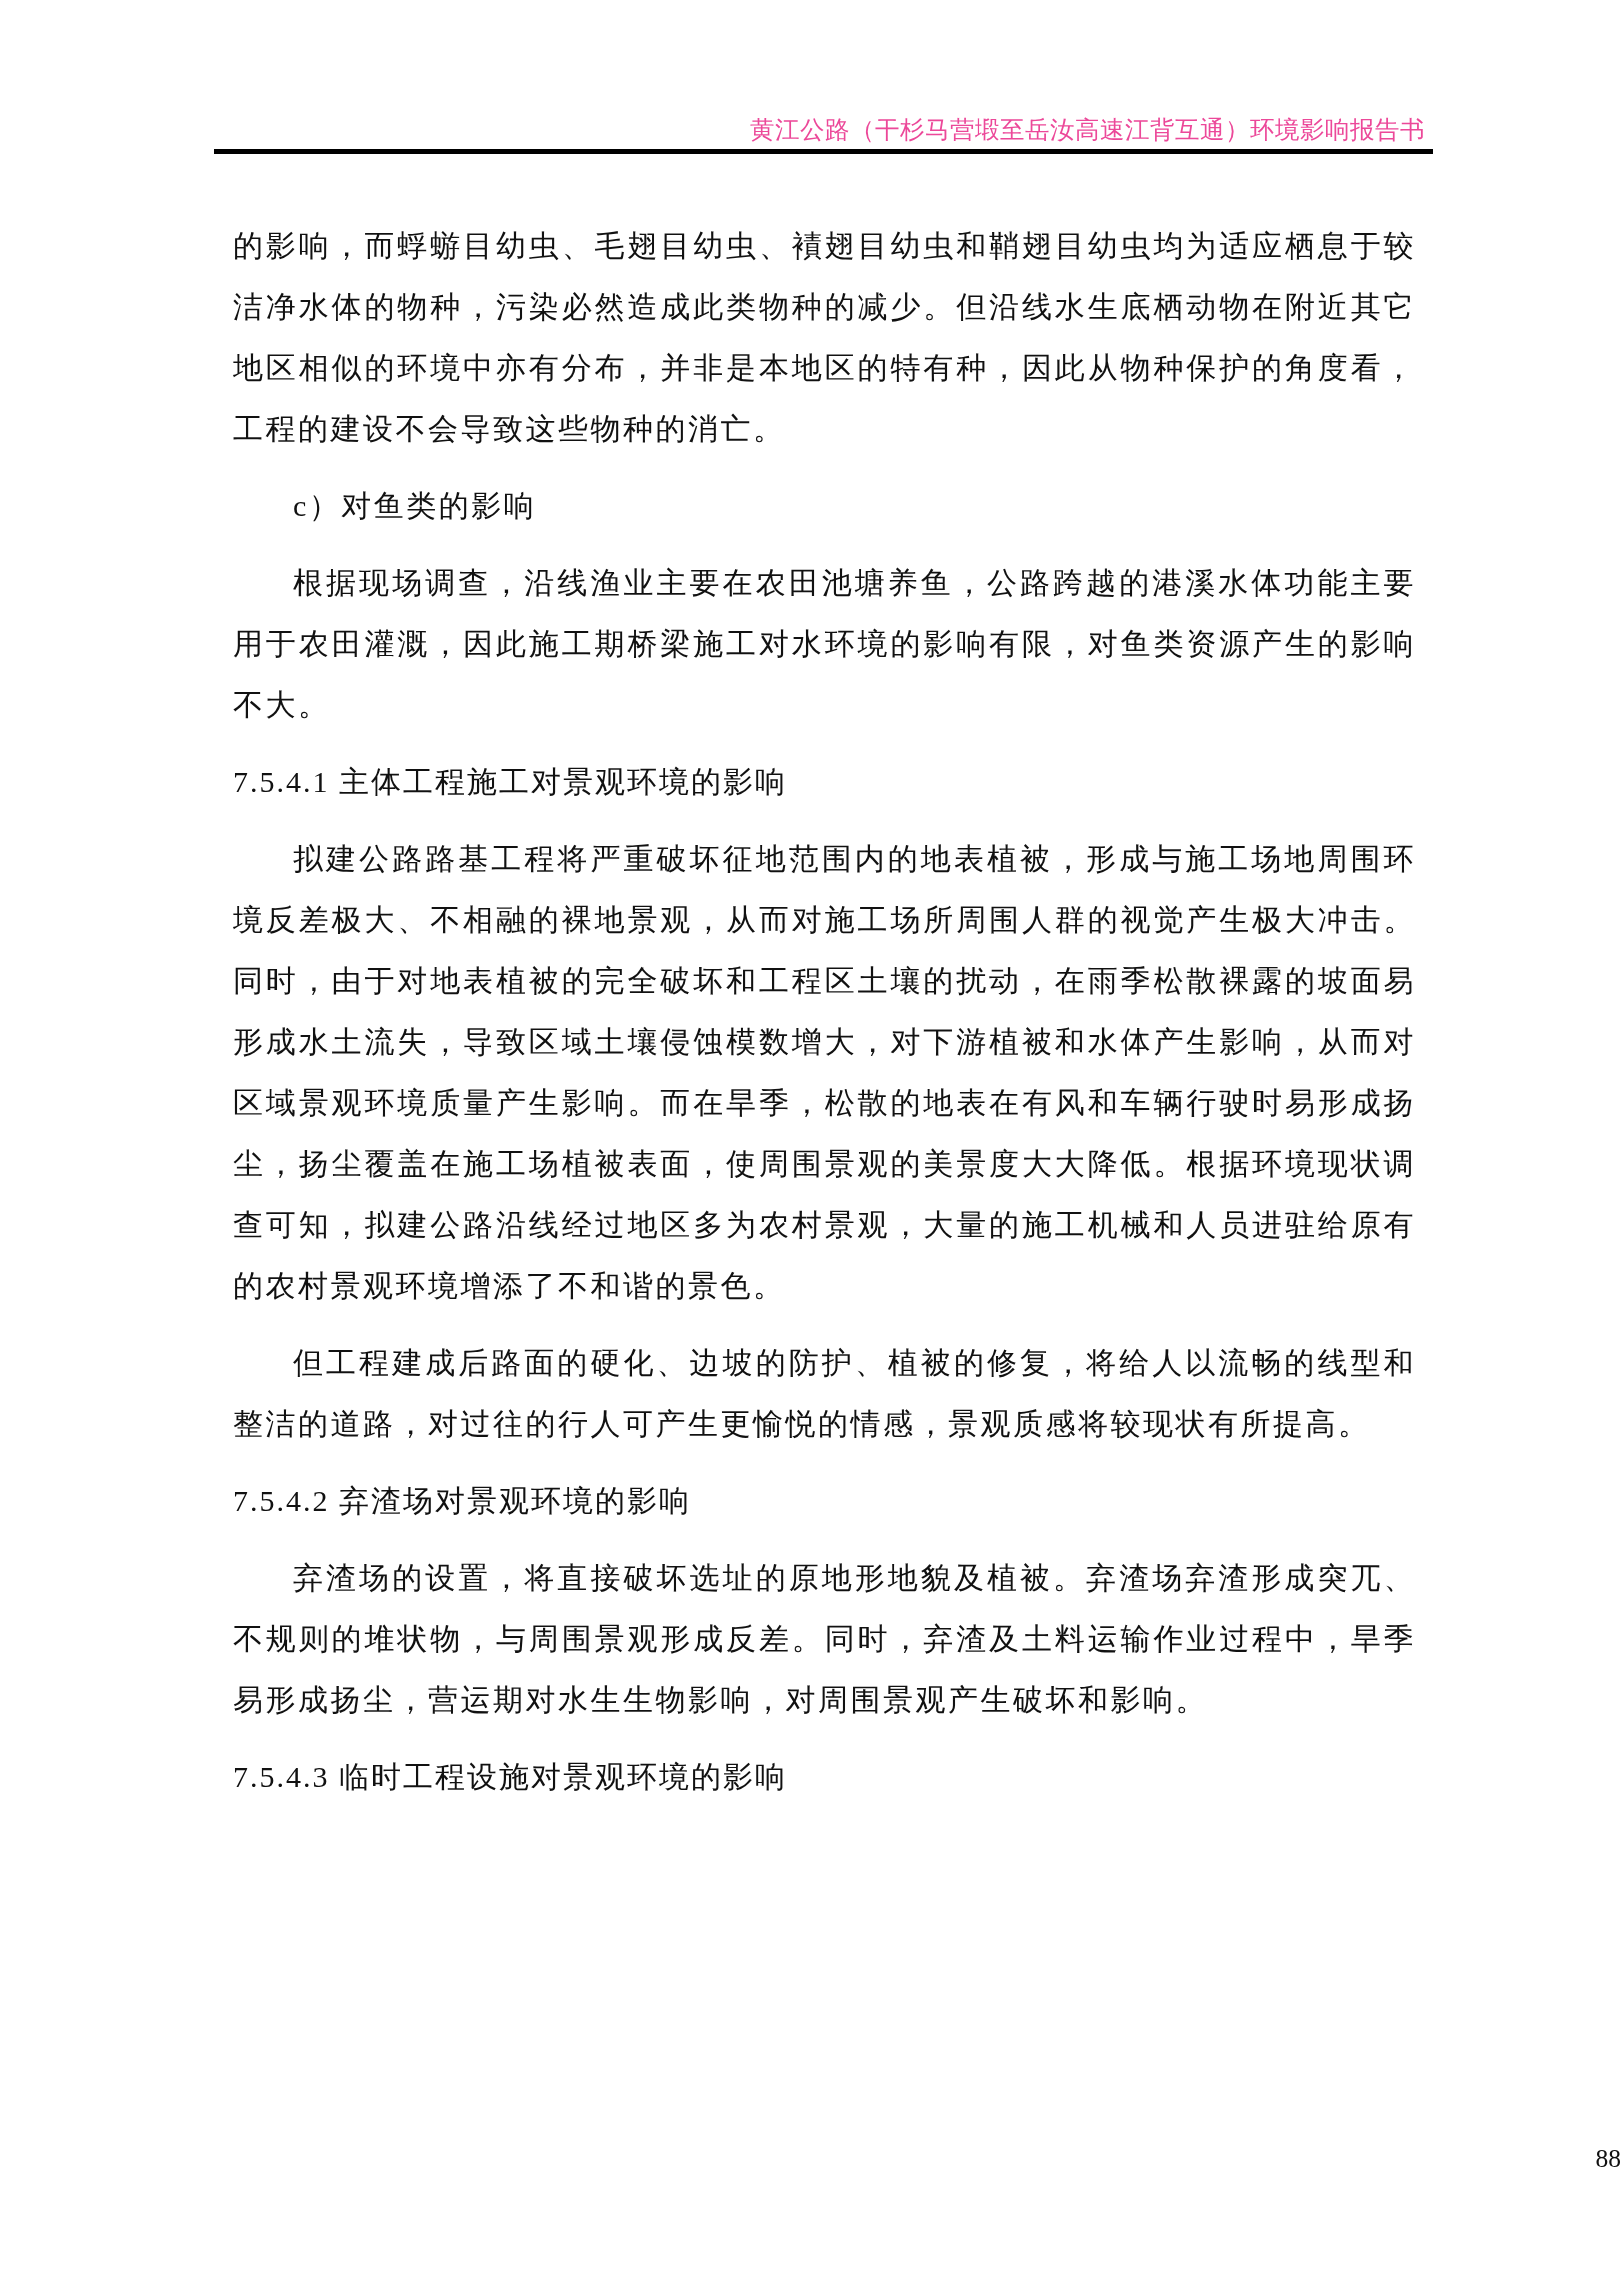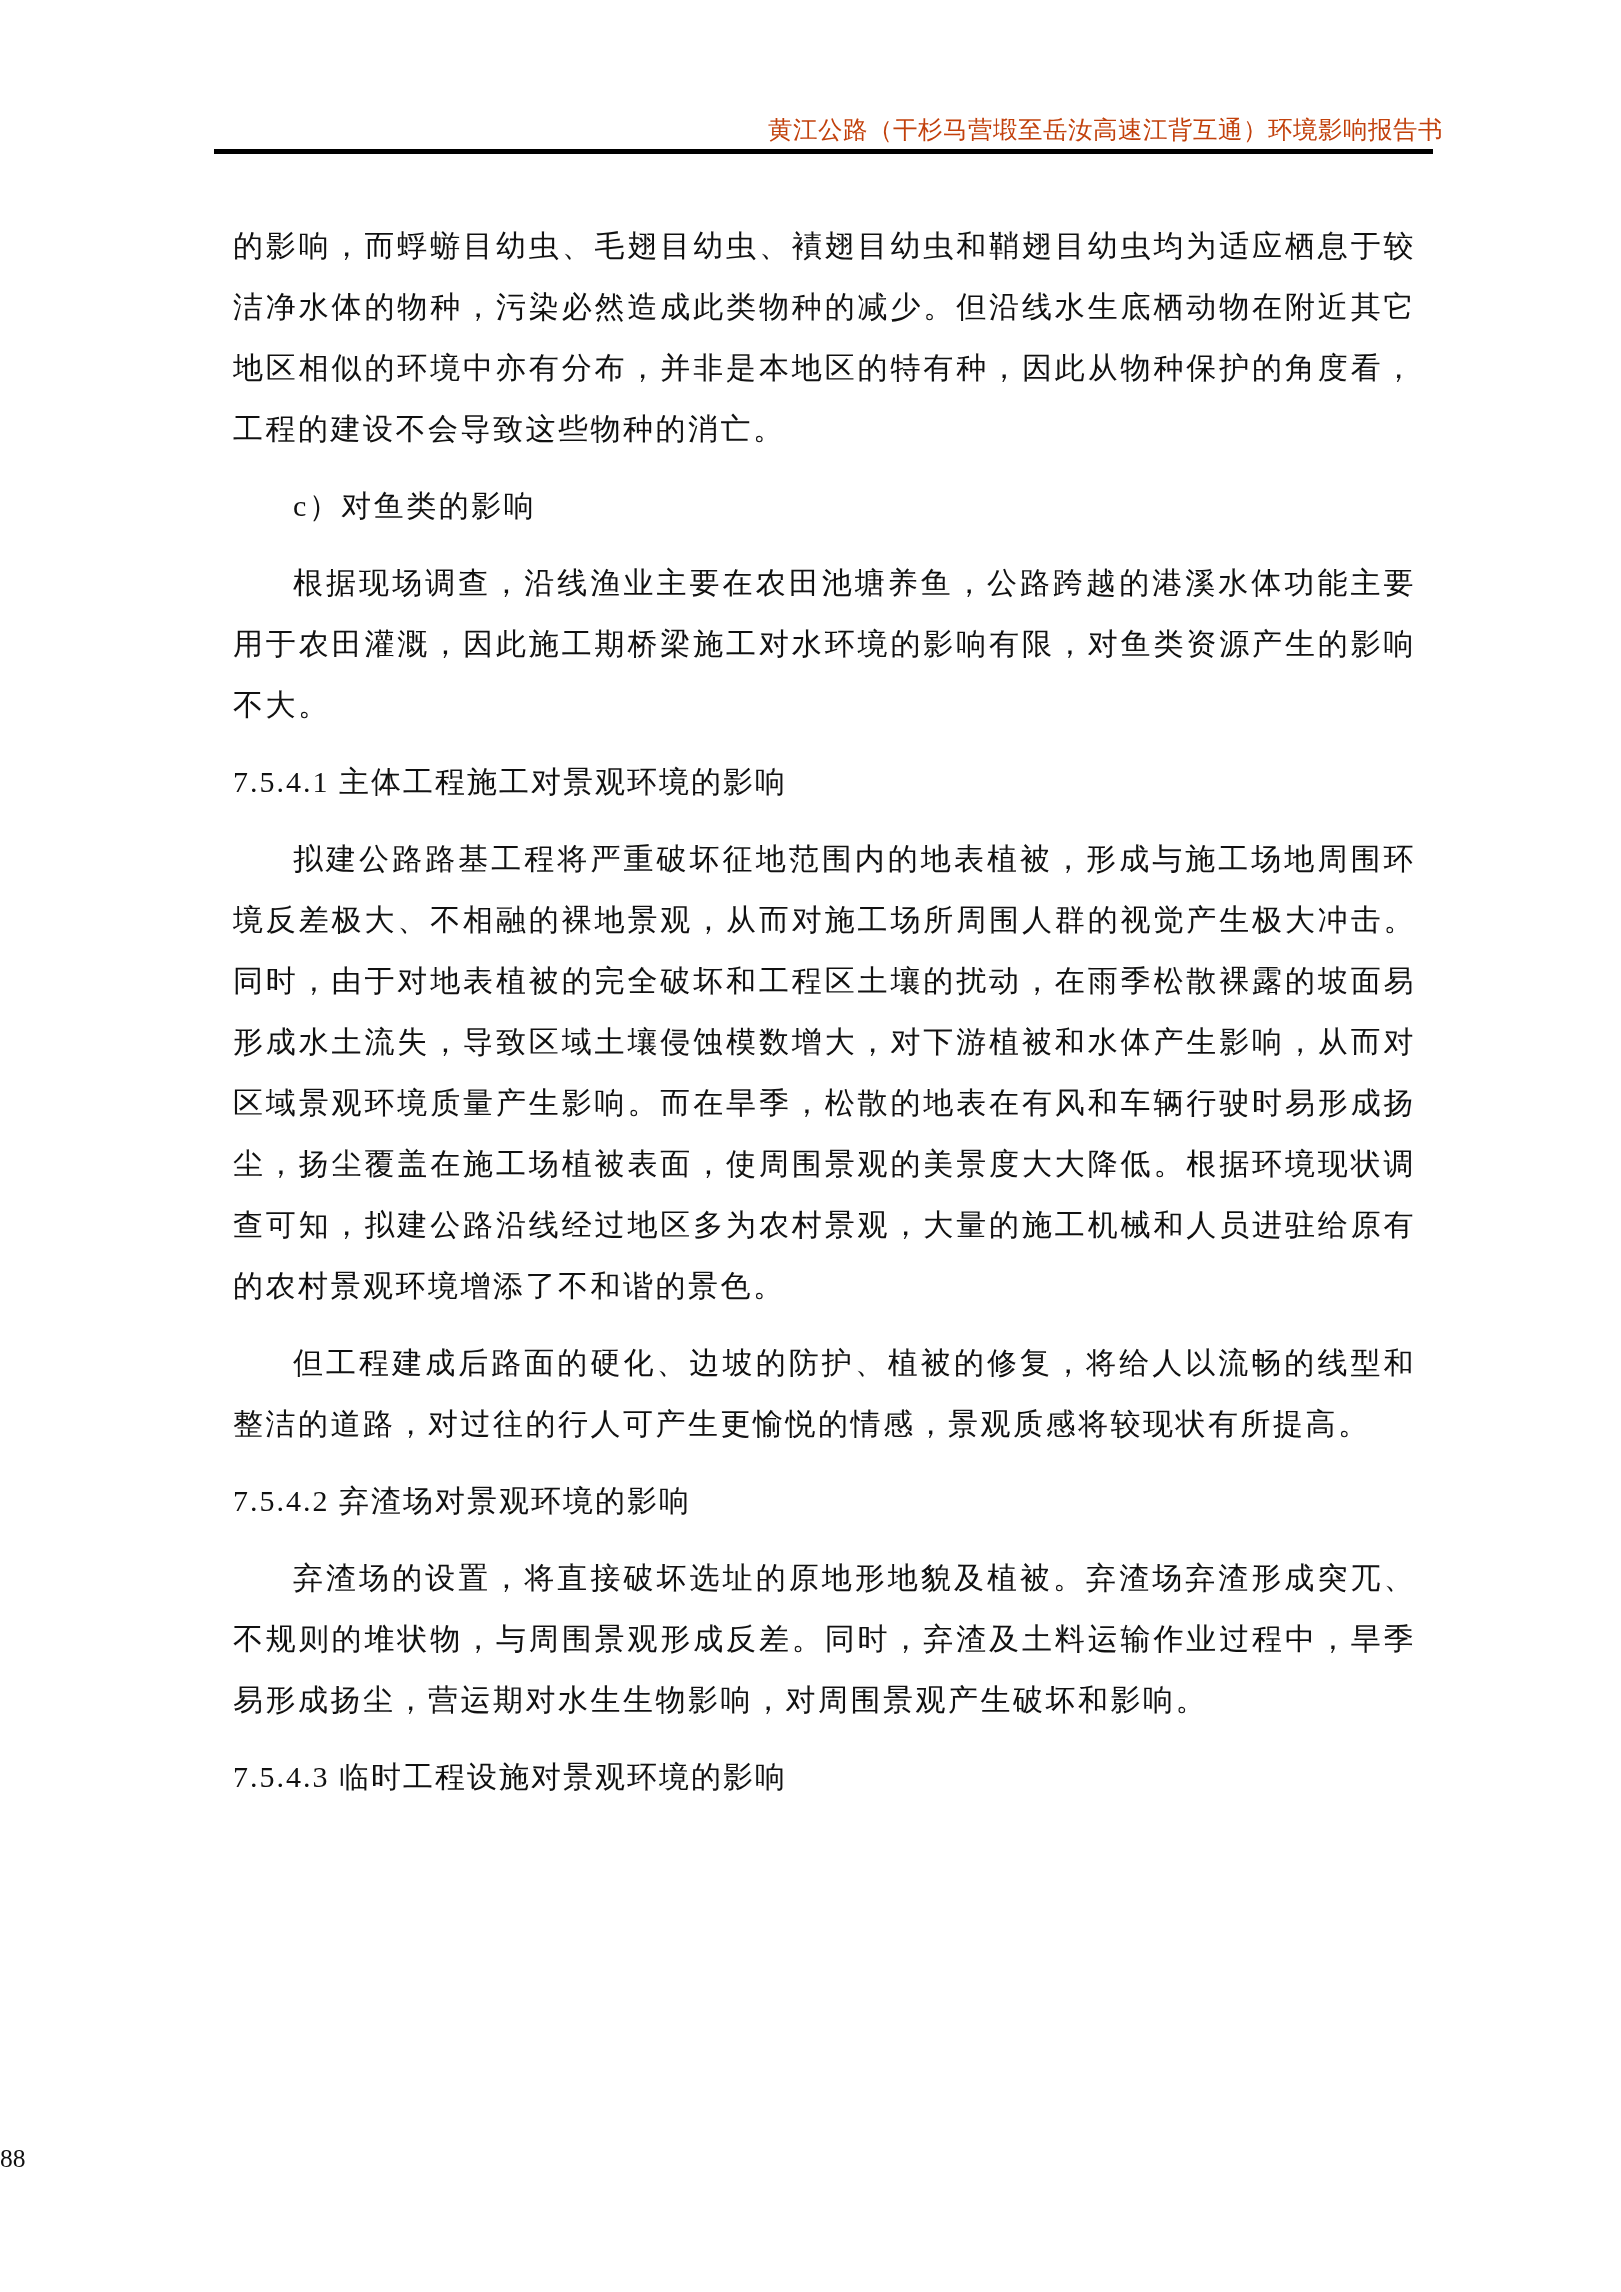--- a/index.html
+++ b/index.html
@@ -13,28 +13,28 @@
     height: 2293px;
     background: #ffffff;
     font-family: "Liberation Serif", "DejaVu Serif", serif;
     color: #111111;
     overflow: hidden;
   }
   
   .header-title {
     position: absolute;
     top: 110px;
-    left: 227px;
+    left: 209px;
     width: 1216px;
     text-align: right;
     font-size: 24.5px;
     line-height: 39px;
     letter-spacing: 0.5px;
     white-space: nowrap;
-    color: #c2410c;
+    color: #ec4899;
   }
   .header-rule {
     position: absolute;
     top: 149px;
     left: 214px;
     width: 1219px;
     height: 4.9px;
     background: #000000;
   }
   
@@ -58,21 +58,21 @@
   .para.heading {
     text-align: left;
     letter-spacing: 2px;
   }
   
   .footer {
     position: absolute;
     top: 2142px;
     left: 0;
     width: 1621px;
-    text-align: left;
+    text-align: right;
     font-size: 25.5px;
     line-height: 33px;
     color: #111111;
     font-family: Liberation Serif, serif;
   }
 </style>
 </head>
 <body>
 
 <div class="page">

